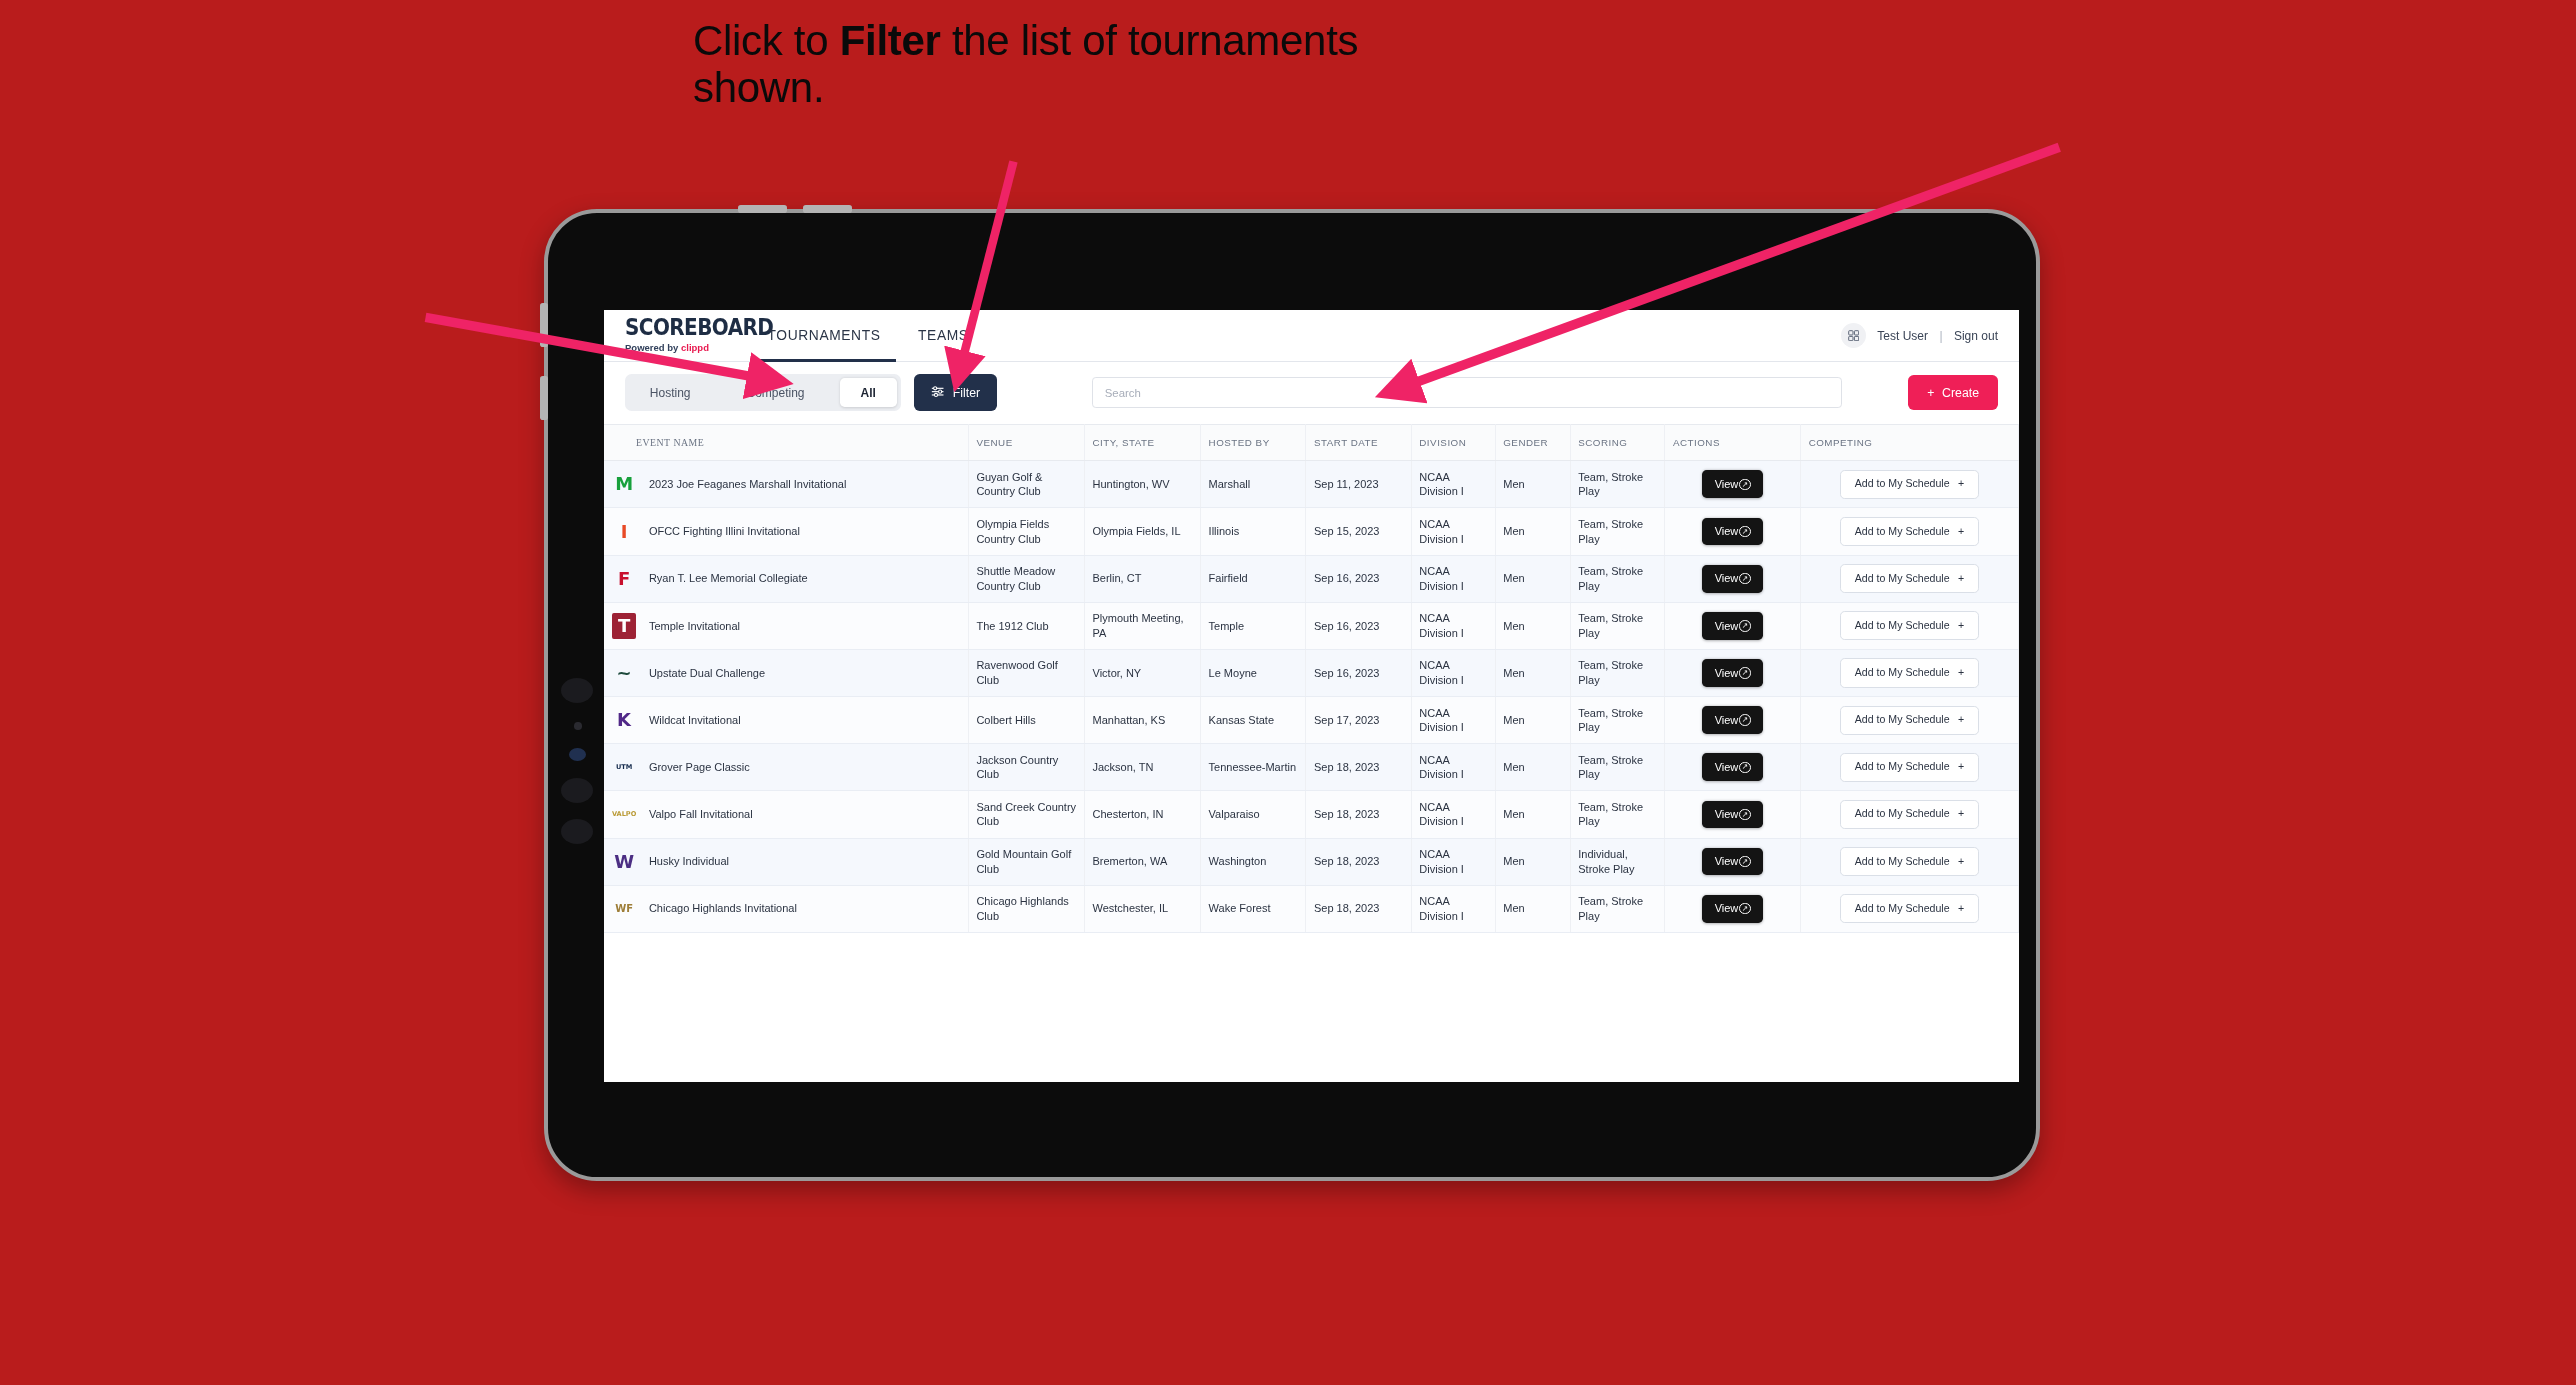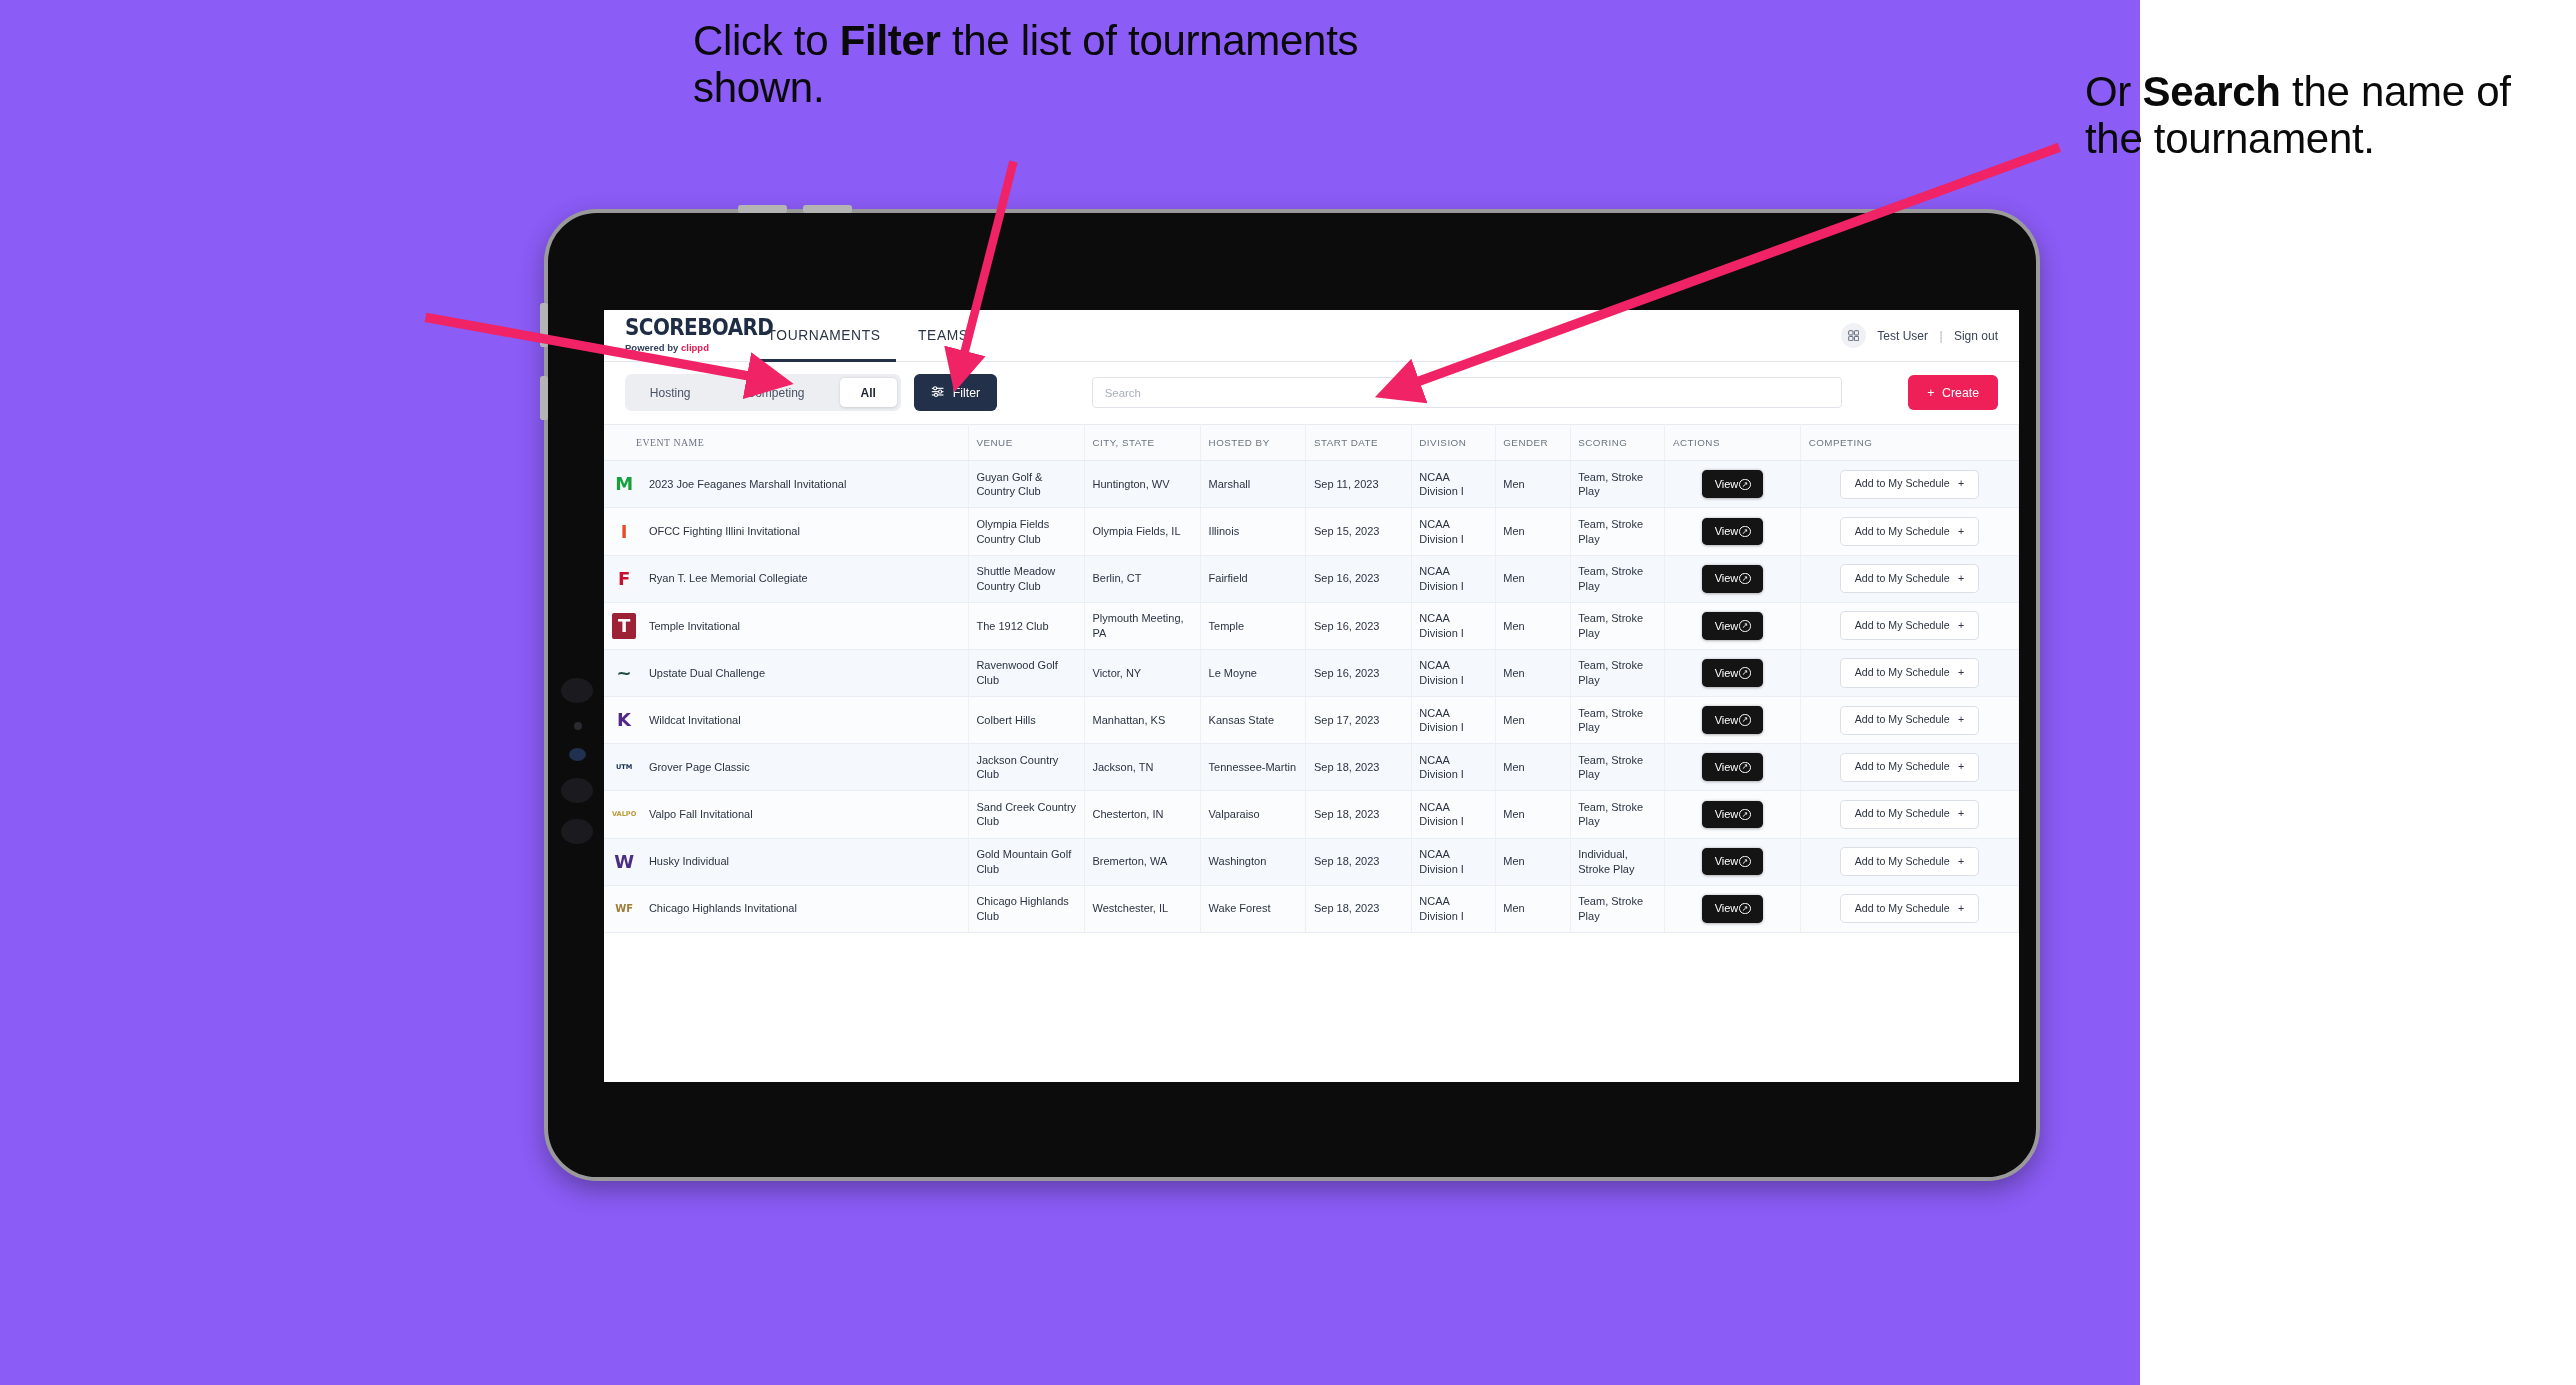--- a/index.html
+++ b/index.html
@@ -2,21 +2,21 @@
 <html style="font-size:15px"><head>
 <meta charset="utf-8">
 <style>
   * { box-sizing: border-box; margin: 0; padding: 0; }
   html, body {
     width: 2576px; height: 1386px;
     background: #ffffff;
     font-family: "Liberation Sans", sans-serif;
     overflow: hidden;
   }
-  #stage { position: relative; width: 2140px; height: 1386px; background: #8b5cf6; }
+  #stage { position: relative; width: 2576px; height: 1386px; background: #b91c1c; }
 
   
   .callout {
     position: absolute;
     color: #0a0a0a;
     font-size: 42px;
     line-height: 1.12;
     font-weight: 400;
     letter-spacing: -0.3px;
   }
@@ -164,23 +164,20 @@
     display:inline-flex; align-items:center; justify-content:center; font-size:7.6px; line-height:1;
   }
 </style>
 </head>
 <body>
 
 <div id="stage">
 
   <div class="callout" id="callout-filter">
     <span>Click to </span><b>Filter</b><span> the list of tournaments shown.</span>
-  </div>
-  <div class="callout" id="callout-search">
-    <span>Or </span><b>Search</b><span> the name of the tournament.</span>
   </div>
 
   <div id="tablet">
     <div class="side-btn" id="btn-top-1"></div>
     <div class="side-btn" id="btn-top-2"></div>
     <div class="side-btn" id="btn-left-1"></div>
     <div class="side-btn" id="btn-left-2"></div>
     <div class="lens" id="lens-1"></div>
     <div class="lens" id="lens-2"></div>
     <div class="lens" id="lens-3"></div>

